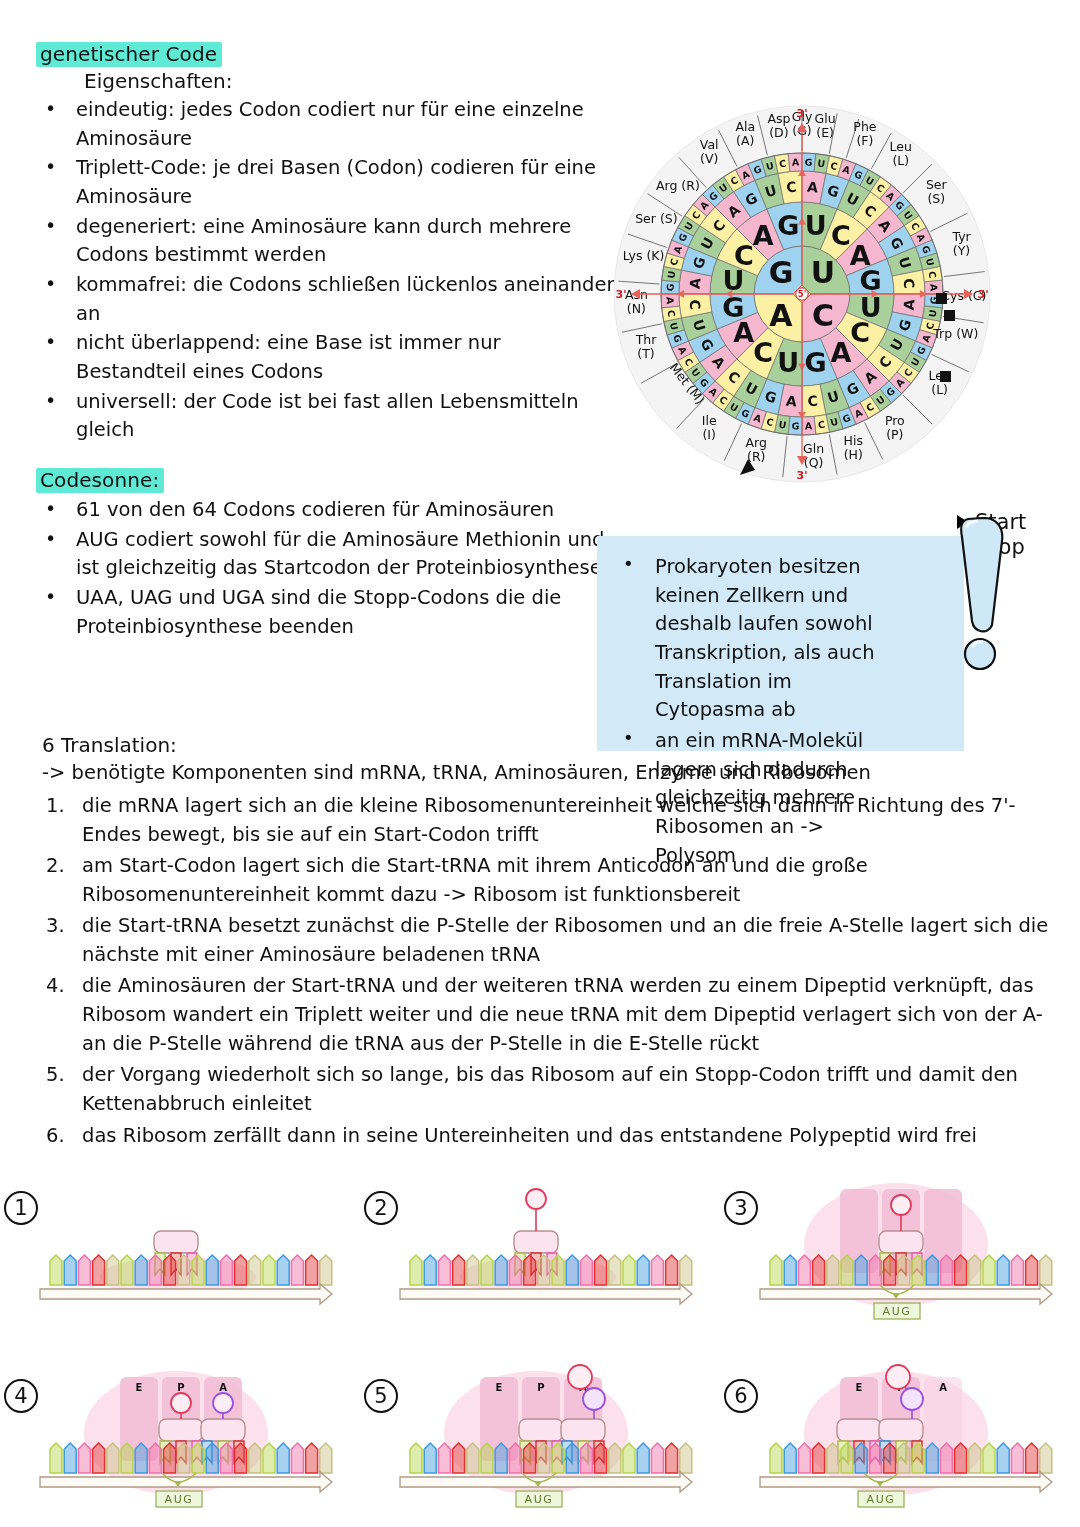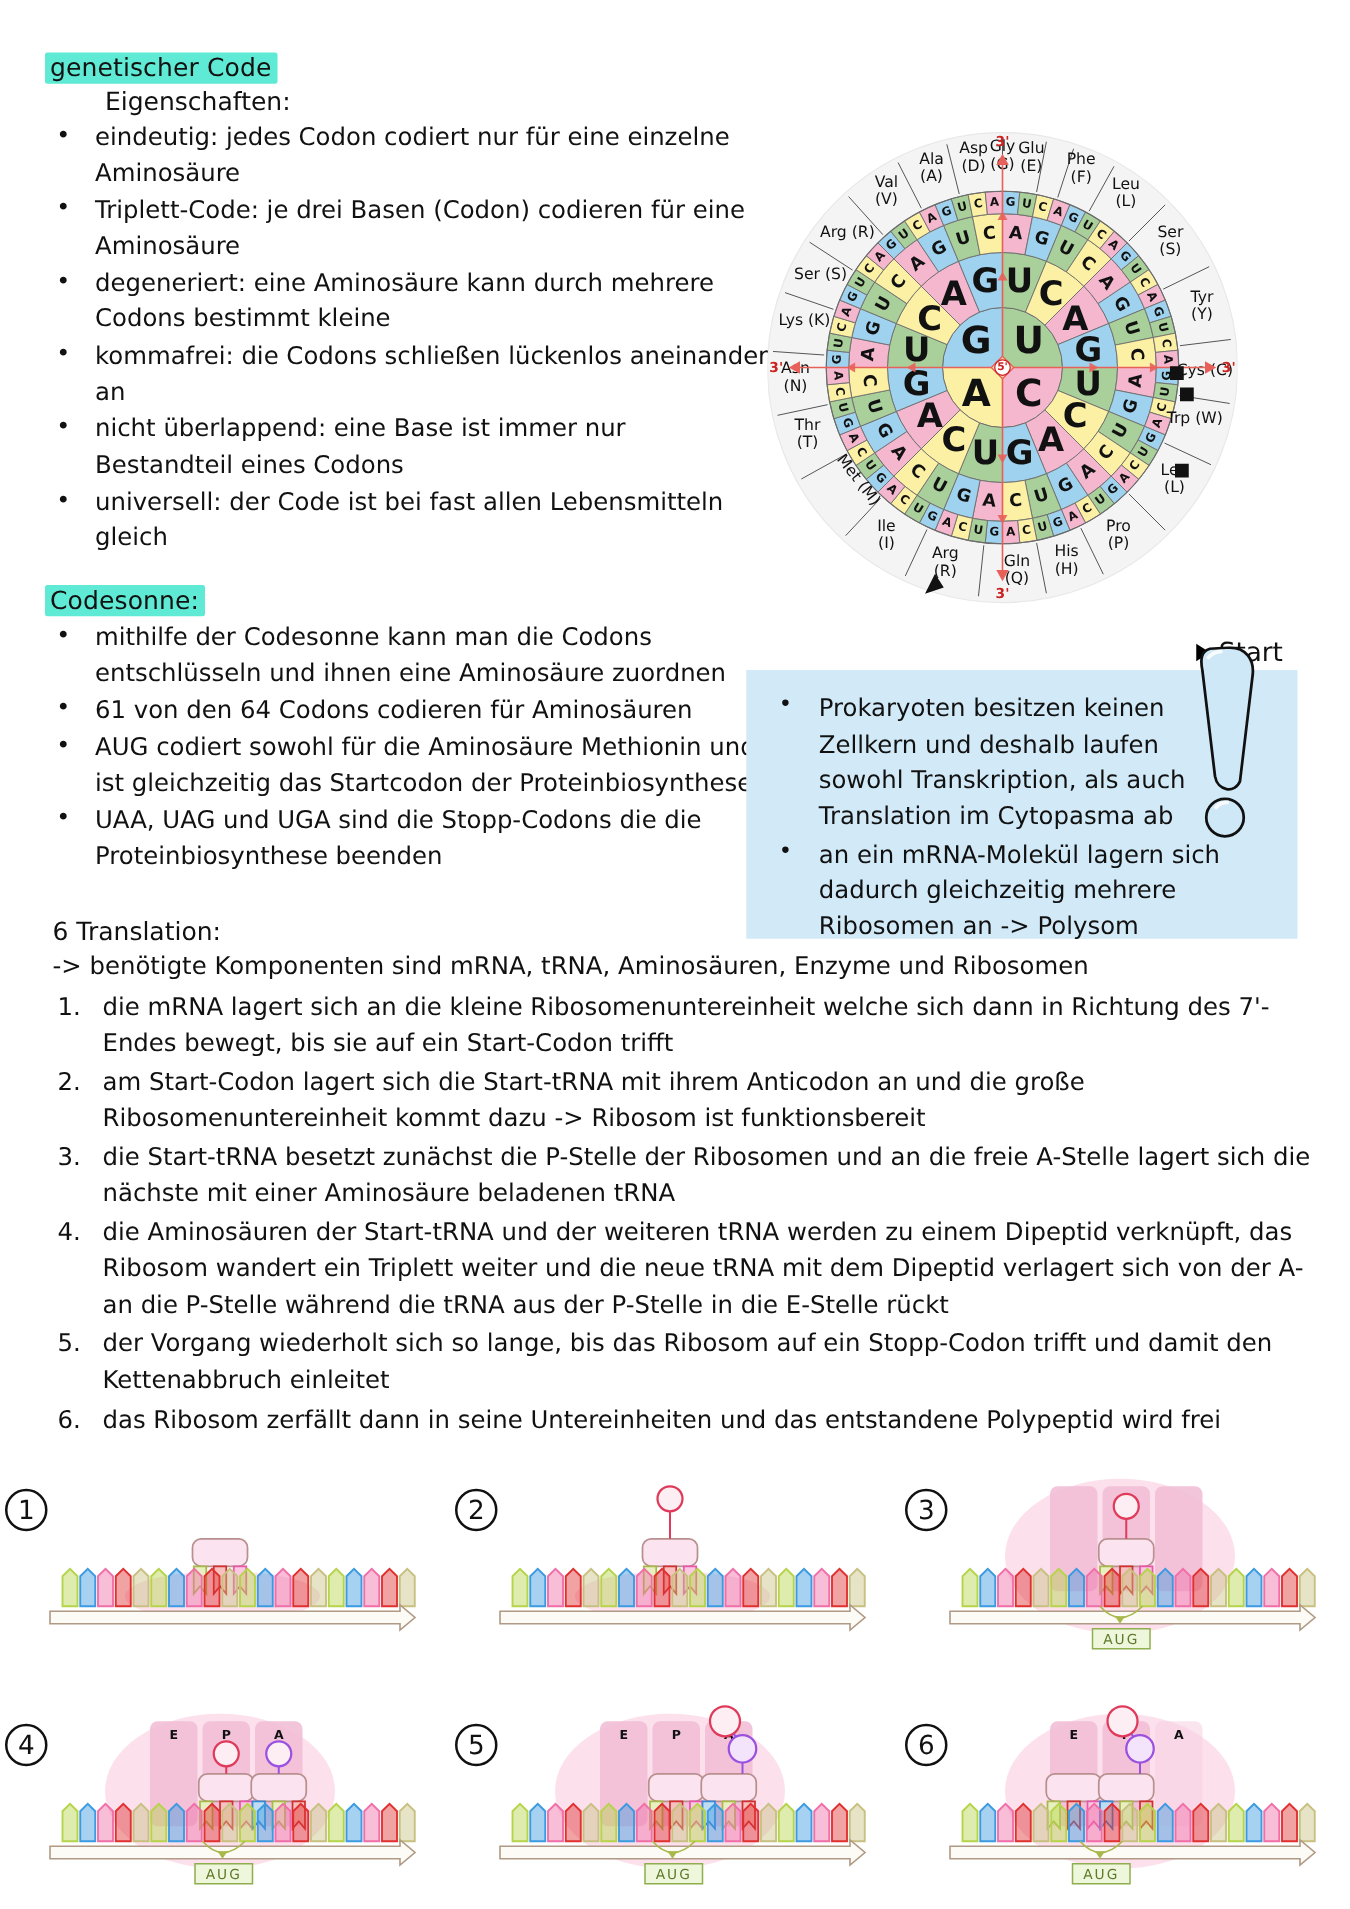--- a/index.html
+++ b/index.html
@@ -38,21 +38,21 @@
   .wheel-wrap svg { display:block; }
 
   
   .legend { position:absolute; left:957px; top:510px; font-size:21px; line-height:1.18; }
   .legend .row { display:flex; align-items:center; gap:7px; }
   .tri { width:0;height:0;border-left:11px solid #000;border-top:7px solid transparent;
          border-bottom:7px solid transparent; }
   .sq  { width:13px;height:13px;background:#000; }
 
   
-  .infobox { position:absolute; left:597px; top:536px; width:441px; height:215px;
+  .infobox { position:absolute; left:597px; top:536px; width:367px; height:215px;
              background:#d2eaf8; }
   .infobox ul { list-style:none; margin:0; padding:17px 56px 0 16px; }
   .infobox li { position:relative; padding-left:42px; font-size:19.5px;
                 line-height:1.47; margin-bottom:2px; }
   .infobox li:before { content:"•"; position:absolute; left:10px; top:-2px; font-size:18px; }
   .excl { position:absolute; left:958px; top:517px; width:46px; height:155px; }
 
   
   .panels { position:absolute; left:0; top:1155px; width:1080px; height:372px; }
   .panel { position:absolute; width:360px; height:185px; }
@@ -67,33 +67,32 @@
 <div class="page">
 
   <div class="notes">
     <div>
       <span class="hl">genetischer Code</span>
     </div>
     <div class="plain-head">Eigenschaften:</div>
     <ul class="bul">
       <li>eindeutig: jedes Codon codiert nur für eine einzelne Aminosäure</li>
       <li>Triplett-Code: je drei Basen (Codon) codieren für eine Aminosäure</li>
-      <li>degeneriert: eine Aminosäure kann durch mehrere Codons bestimmt kleine</li>
+      <li>degeneriert: eine Aminosäure kann durch mehrere Codons bestimmt werden</li>
       <li>kommafrei: die Codons schließen lückenlos aneinander an</li>
       <li>nicht überlappend: eine Base ist immer nur Bestandteil eines Codons</li>
       <li>universell: der Code ist bei fast allen Lebensmitteln gleich</li>
     </ul>
 
     <div class="gap"></div>
 
     <div>
       <span class="hl">Codesonne:</span>
     </div>
     <ul class="bul">
-      <li>mithilfe der Codesonne kann man die Codons entschlüsseln und ihnen eine Aminosäure zuordnen</li>
       <li>61 von den 64 Codons codieren für Aminosäuren</li>
       <li>AUG codiert sowohl für die Aminosäure Methionin und ist gleichzeitig das Startcodon der Proteinbiosynthese</li>
       <li>UAA, UAG und UGA sind die Stopp-Codons die die Proteinbiosynthese beenden</li>
     </ul>
   </div>
 
   <div class="wheel-wrap">
     <svg id="wheelSvg" width="376" height="420" viewBox="0 0 376 420">
         <circle cx="188" cy="210" r="188" fill="#f4f4f4" stroke="#e8e8e8" stroke-width="1"></circle>
         <path d="M140 210 A48 48 0 0 1 188 162 L188 210 A0 0 0 0 0 188 210 Z" fill="#9fd2ee" stroke="#6b6b6b" stroke-width="0.7"></path>

